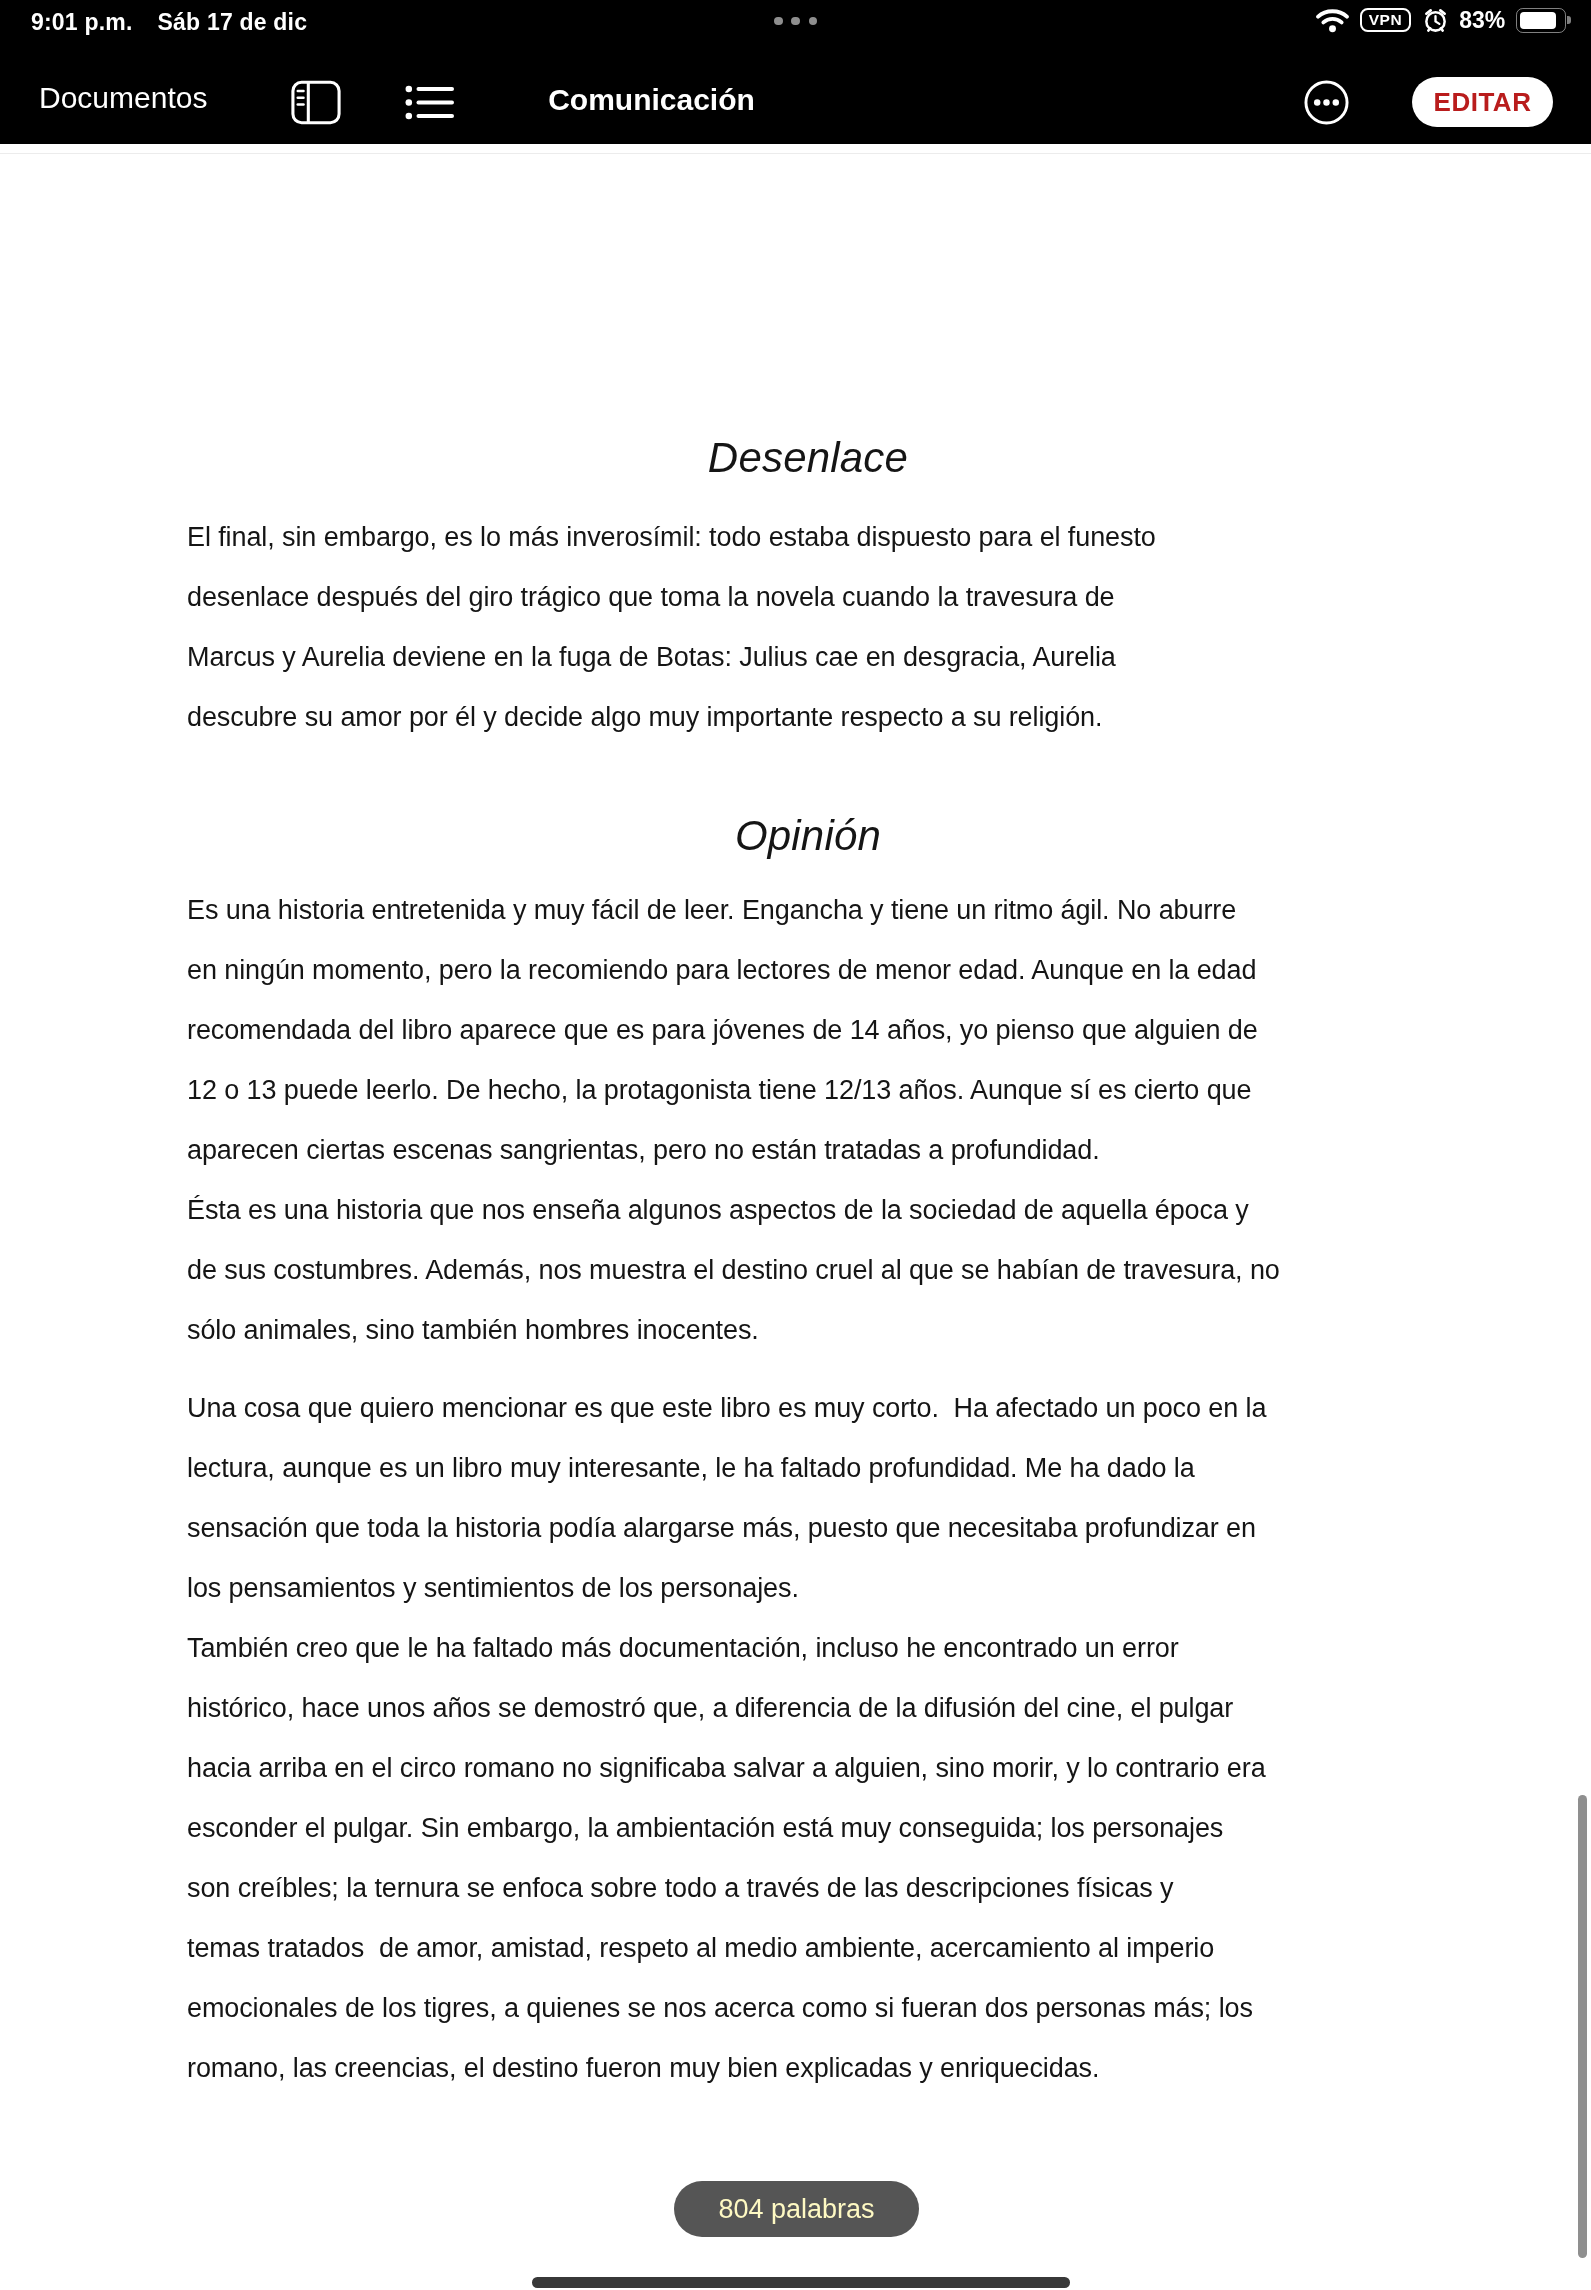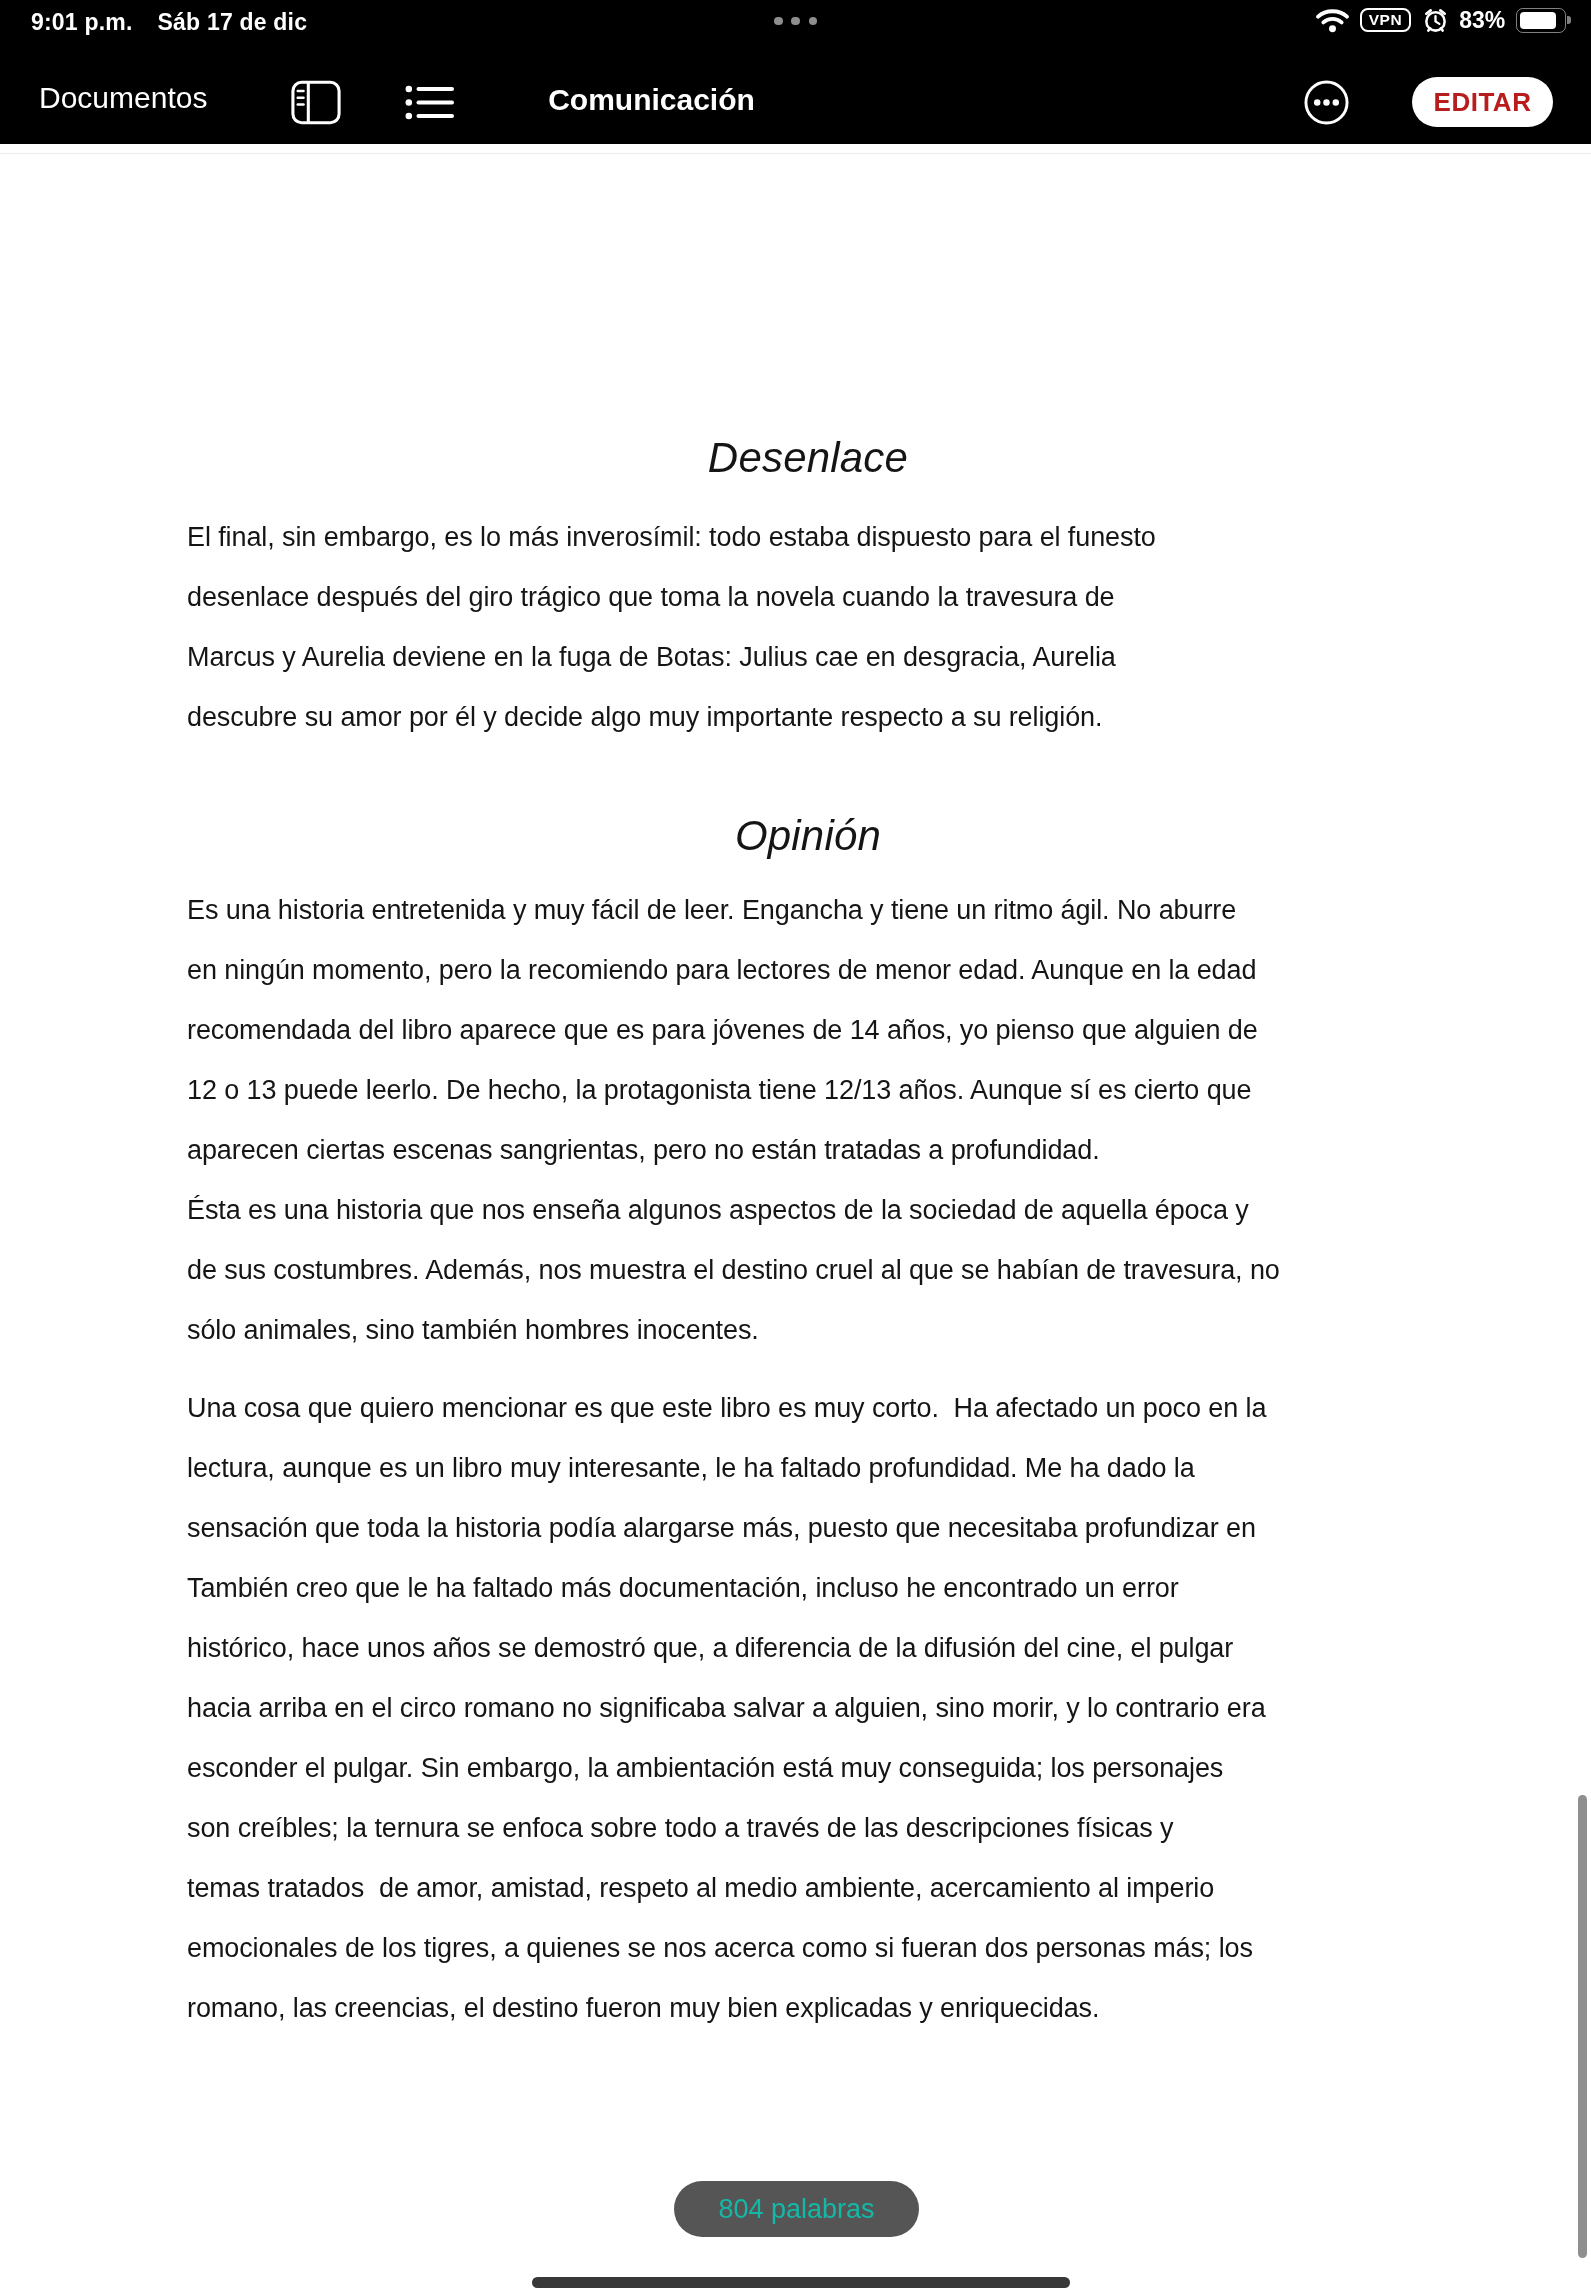--- a/index.html
+++ b/index.html
@@ -43,21 +43,21 @@
   .doc-column { position:absolute; left:187px; top:279px; width:1242px; color:#151515; }
   .doc-heading { font-size:42px; line-height:70px; font-weight:400; text-align:center;
                  margin-bottom:13.6px; letter-spacing:0.2px;font-style:italic; }
   .doc-heading:not(:first-child) { margin-top:54px; margin-bottom:9.7px; }
   .doc-line { font-size:27px; line-height:60px; white-space:pre; letter-spacing:-0.1px; }
   .doc-paragraph.gap-before { margin-top:17.5px; }
 
   .wordcount-pill { position:absolute; left:674px; top:2181px; width:245px; height:56px;
                     background:rgba(72,72,72,.93); border-radius:28px; display:flex;
                     align-items:center; justify-content:center; font-size:27px; font-weight:500;
-                    color:#14b8a6; }
+                    color:#fef9c3; }
 
   .scrollbar { position:absolute; left:1578px; top:1795px; width:8.7px; height:463px;
                background:#8f8f8f; border-radius:4.4px; }
 
   .home-indicator { position:absolute; left:532px; top:2277px; width:538px; height:10.7px;
                     background:#383838; border-radius:5.3px; }
 
   svg { display:block; }
 </style>
 </head>
@@ -166,20 +166,21 @@
           <div class="doc-line">12 o 13 puede leerlo. De hecho, la protagonista tiene 12/13 años. Aunque sí es cierto que</div>
           <div class="doc-line">aparecen ciertas escenas sangrientas, pero no están tratadas a profundidad.</div>
           <div class="doc-line">Ésta es una historia que nos enseña algunos aspectos de la sociedad de aquella época y</div>
           <div class="doc-line">de sus costumbres. Además, nos muestra el destino cruel al que se habían de travesura, no</div>
           <div class="doc-line">sólo animales, sino también hombres inocentes.</div>
         </div>
         <div class="doc-paragraph gap-before">
           <div class="doc-line">Una cosa que quiero mencionar es que este libro es muy corto.  Ha afectado un poco en la</div>
           <div class="doc-line">lectura, aunque es un libro muy interesante, le ha faltado profundidad. Me ha dado la</div>
           <div class="doc-line">sensación que toda la historia podía alargarse más, puesto que necesitaba profundizar en</div>
+          <div class="doc-line">los pensamientos y sentimientos de los personajes.</div>
           <div class="doc-line">También creo que le ha faltado más documentación, incluso he encontrado un error</div>
           <div class="doc-line">histórico, hace unos años se demostró que, a diferencia de la difusión del cine, el pulgar</div>
           <div class="doc-line">hacia arriba en el circo romano no significaba salvar a alguien, sino morir, y lo contrario era</div>
           <div class="doc-line">esconder el pulgar. Sin embargo, la ambientación está muy conseguida; los personajes</div>
           <div class="doc-line">son creíbles; la ternura se enfoca sobre todo a través de las descripciones físicas y</div>
           <div class="doc-line">temas tratados  de amor, amistad, respeto al medio ambiente, acercamiento al imperio</div>
           <div class="doc-line">emocionales de los tigres, a quienes se nos acerca como si fueran dos personas más; los</div>
           <div class="doc-line">romano, las creencias, el destino fueron muy bien explicadas y enriquecidas.</div>
         </div>
       </div>

